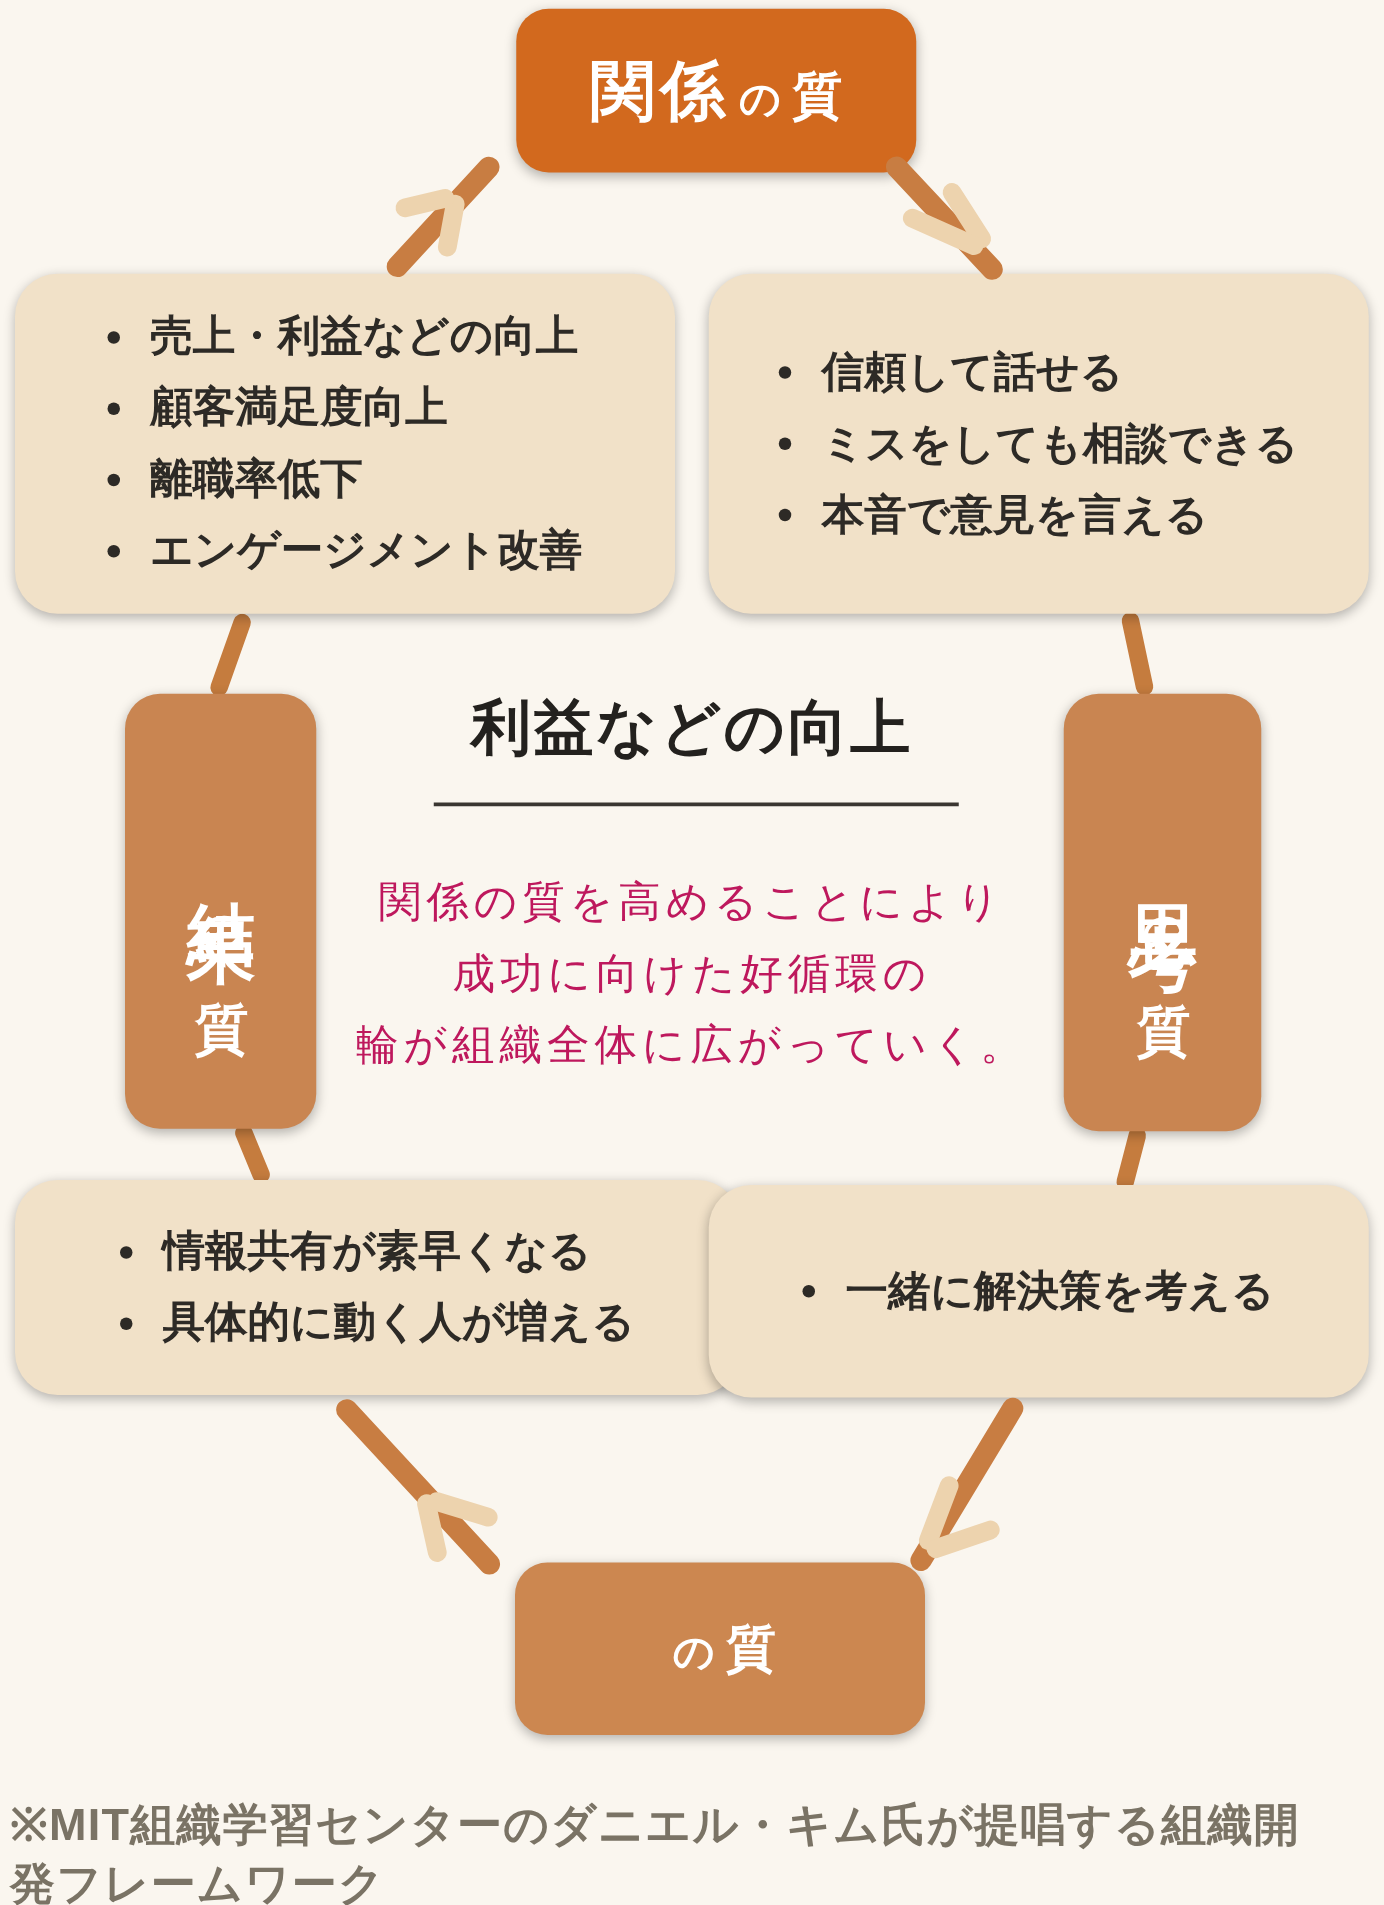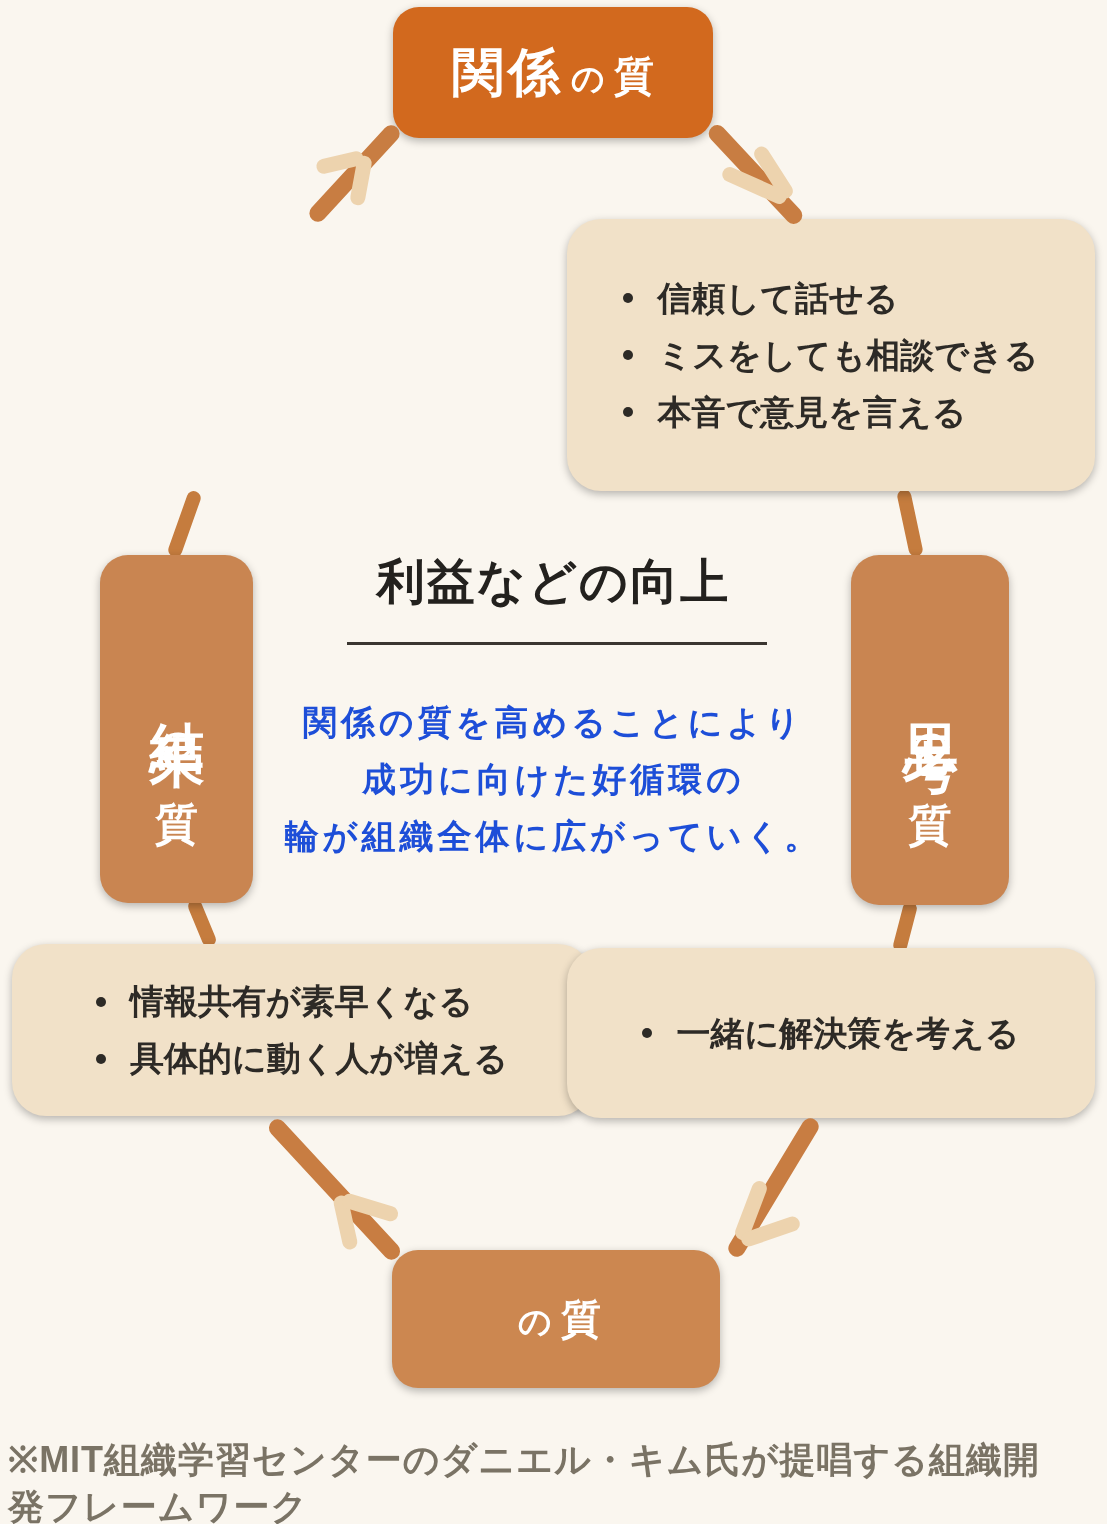--- a/index.html
+++ b/index.html
@@ -7,21 +7,21 @@
     width:1107px;height:1524px;
     background:#FAF6EF;
     font-family:"Liberation Sans",sans-serif;
     position:relative;overflow:hidden;
   }
   .canvas{position:absolute;inset:0}
 
   
   .node{
     position:absolute;display:flex;align-items:center;justify-content:center;
-    color:#fff;box-shadow:0 3px 9px rgba(0,0,0,.28);z-index:2;
+    color:#fff;box-shadow:0 3px 9px rgba(0,0,0,.28);z-index:2;margin-left:20px;
   }
   .node-inner{display:flex;align-items:baseline}
   #node-relation{left:393px;top:7px;width:320px;height:131px;border-radius:26px;background:#D2691E}
   #node-action{left:392px;top:1250px;width:328px;height:138px;border-radius:26px;background:#CC8750}
   .h-main{font-size:52px;font-weight:700;letter-spacing:4px}
   .h-particle{font-size:33px;font-weight:700;margin:0 9px 0 7px}
   .h-suffix{font-size:40px;font-weight:700}
 
   
   .pill{
@@ -46,21 +46,21 @@
   #panel-relation{left:567px;top:219px;width:528px;height:272px}
   #panel-action{left:12px;top:944px;width:580px;height:172px}
   #panel-thought{left:567px;top:948px;width:528px;height:170px}
   .panel ul{list-style:none;margin:0 auto;padding:0;width:max-content}
   .panel li{display:flex;align-items:center;font-size:34px;line-height:57px;font-weight:600;color:#2D2A26}
   .panel li::before{content:"";width:10px;height:10px;border-radius:50%;background:#2D2A26;margin-right:24px;flex:none}
 
   
   .center-title{position:absolute;left:0;right:0;top:550px;text-align:center;font-size:48px;font-weight:700;color:#23211E;letter-spacing:2px;z-index:2}
   .center-divider{position:absolute;left:347px;top:642px;width:420px;height:3px;background:#3A3631;z-index:2}
-  .center-desc{position:absolute;left:0;right:0;top:694px;text-align:center;font-size:34px;font-weight:700;line-height:57px;color:#1d4ed8;letter-spacing:4px;z-index:2}
+  .center-desc{position:absolute;left:0;right:0;top:694px;text-align:center;font-size:34px;font-weight:400;line-height:57px;color:#be185d;letter-spacing:4px;z-index:2}
 
   
   .footnote{position:absolute;left:8px;top:1436px;font-size:36px;font-weight:700;line-height:47px;color:#7A7365;letter-spacing:1px;z-index:2}
 
   
   .seg{position:absolute;border-radius:9px}
   .seg.shaft{background:#C87D42;z-index:3}
   .seg.head{background:#EDD3AE;z-index:4}
   .seg.conn{background:#C57C3E;z-index:1}
 
@@ -110,20 +110,28 @@
       <span class="v-main">結果</span><span class="v-particle">の</span><span class="v-suffix">質</span>
     </div>
   </div>
 
   <div class="pill" id="pill-thought">
     <div class="v-text">
       <span class="v-main">思考</span><span class="v-particle">の</span><span class="v-suffix">質</span>
     </div>
   </div>
 
+  <div class="panel" id="panel-result">
+    <ul>
+      <li>売上・利益などの向上</li>
+      <li>顧客満足度向上</li>
+      <li>離職率低下</li>
+      <li>エンゲージメント改善</li>
+    </ul>
+  </div>
 
   <div class="panel" id="panel-relation">
     <ul>
       <li>信頼して話せる</li>
       <li>ミスをしても相談できる</li>
       <li>本音で意見を言える</li>
     </ul>
   </div>
 
   <div class="panel" id="panel-action">

